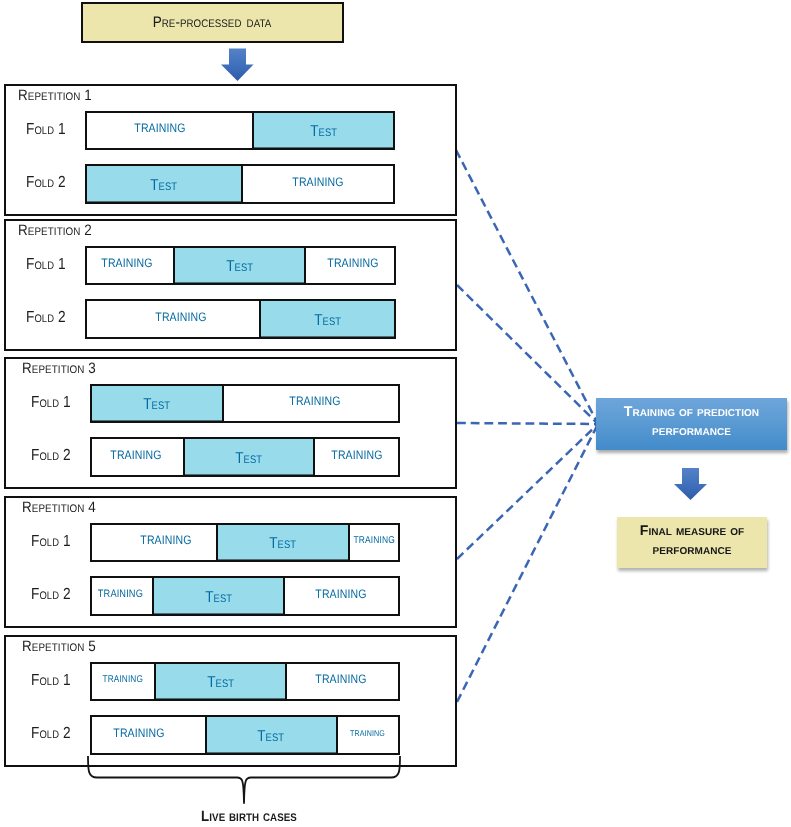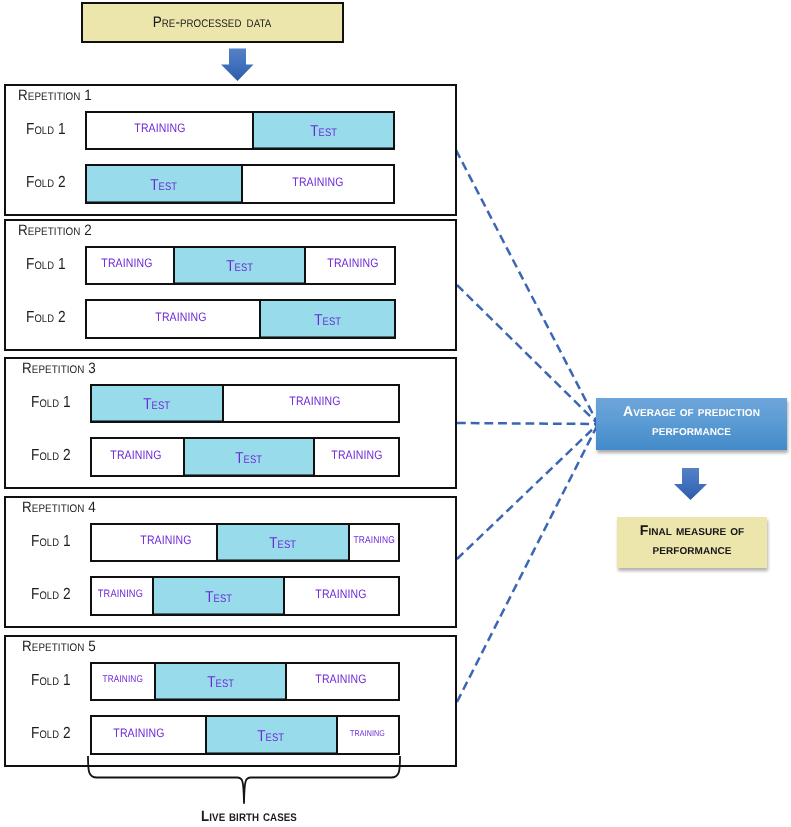--- a/index.html
+++ b/index.html
@@ -17,21 +17,21 @@
                display:inline-block;transform:scaleX(.885);}
 
   .repbox{border:2.5px solid #101010;background:#fff;left:4px;width:453px;height:132px;}
   .replabel{position:absolute;font-size:15px;color:#1d1d1d;letter-spacing:.1px;line-height:1;
             transform:scaleX(.895);transform-origin:left center;white-space:nowrap;}
   .foldlabel{position:absolute;font-size:16px;color:#1d1d1d;letter-spacing:.1px;line-height:1;
              transform:scaleX(.855);transform-origin:left center;white-space:nowrap;}
 
   .bar{position:absolute;border:2.2px solid #101010;box-sizing:border-box;display:flex;background:#fff;}
   .seg{display:flex;align-items:center;justify-content:center;box-sizing:border-box;height:100%;
-       color:#6d28d9;overflow:hidden;white-space:nowrap;}
+       color:#0369a1;overflow:hidden;white-space:nowrap;}
   .seg > span{display:inline-block;transform:scaleX(.855);transform-origin:center;position:relative;}
   .seg.train > span{font-size:12.3px;text-transform:uppercase;letter-spacing:.15px;top:-2px;}
   .seg.test{background:#98dbeb;position:relative;}
   .seg.test::after{content:"";position:absolute;left:0;right:-1px;bottom:-1px;height:1.6px;
                    background:rgba(20,20,20,.55);}
   .seg.test > span{font-size:15.8px;font-variant:small-caps;letter-spacing:.1px;top:2px;}
   .seg.div{border-left:2.2px solid #101010;}
 
   #avgbox{left:596px;top:398px;width:191px;height:52px;
           background:linear-gradient(to bottom,#6ea5da 0%,#5c9bd4 45%,#428bc9 100%);
@@ -191,21 +191,21 @@
         <div class="seg test div" style="width: 133px;">
           <span>Test</span>
         </div>
         <div class="seg train div" style="width: 63px;">
           <span style="font-size: 8.3px;">Training</span>
         </div>
       </div>
     </div>
 
   <div class="abs" id="avgbox">
-    <span class="sc ln" style="top:6px">Average of prediction</span>
+    <span class="sc ln" style="top:6px">Training of prediction</span>
     <span class="sc ln" style="top:24.5px">performance</span>
   </div>
 
   <svg class="abs" id="arrow-mid" style="left:673px;top:466px;width:36px;height:36px;" viewBox="0 0 36 36">
     <defs>
       <linearGradient id="ag2" x1="0" y1="0" x2="0" y2="1">
         <stop offset="0" stop-color="#5382c7"></stop>
           <stop offset="0.55" stop-color="#3f6fbb"></stop>
         <stop offset="1" stop-color="#2e5ba6"></stop>
       </linearGradient>

